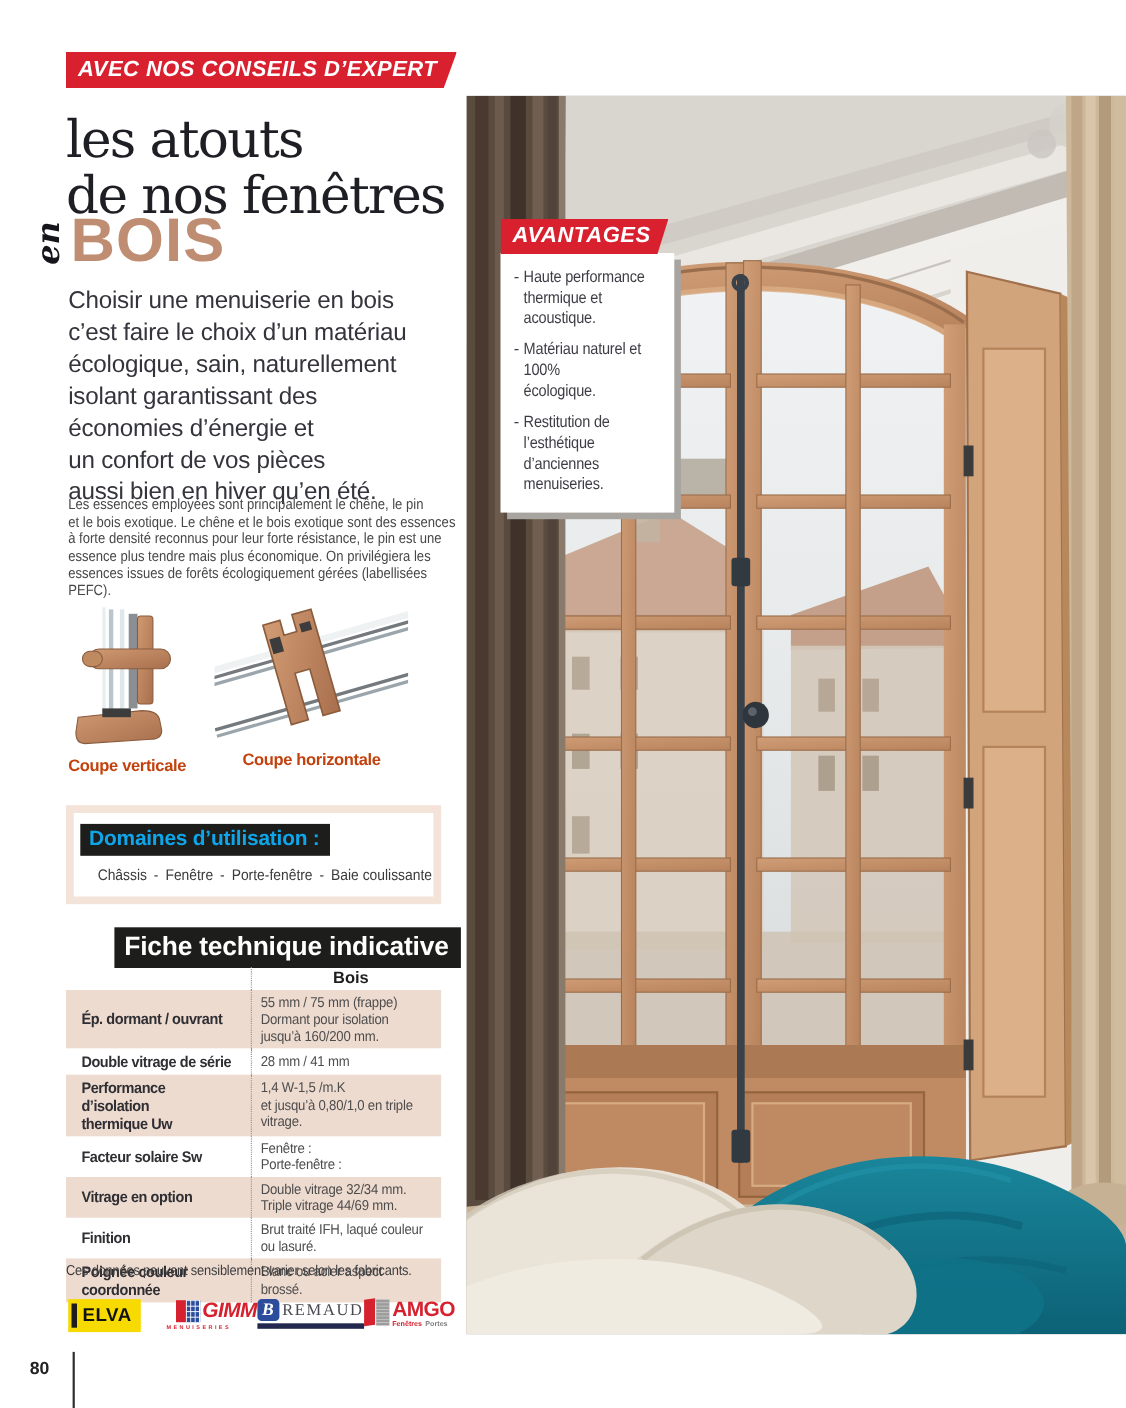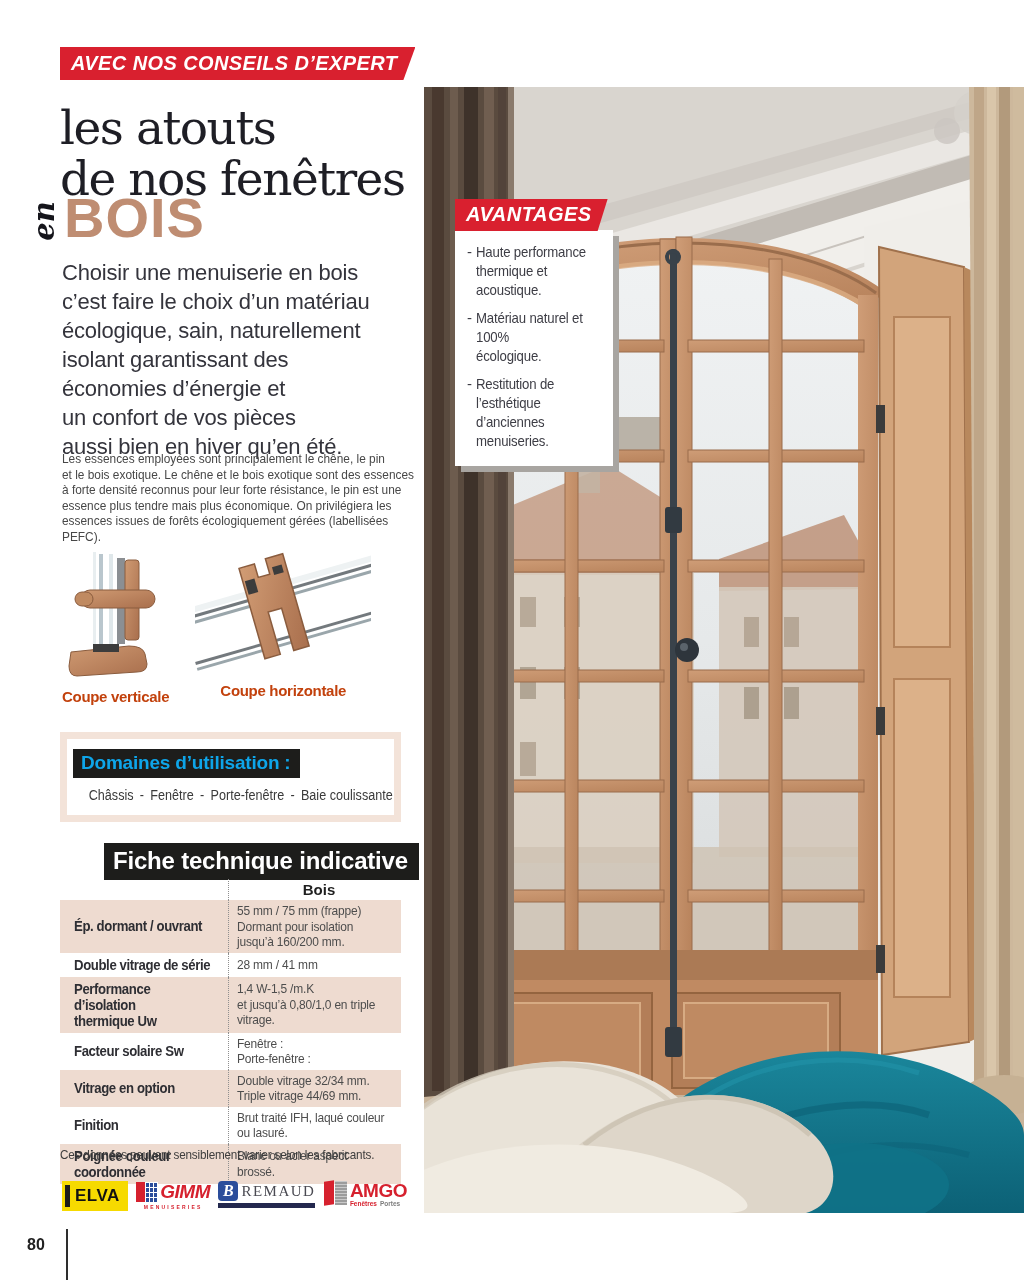--- a/index.html
+++ b/index.html
@@ -53,21 +53,21 @@
   .fnote{position:absolute;left:60px;top:1147px;font-size:13px;color:#3d3d3d;white-space:nowrap;
     transform:scaleX(.9);transform-origin:0 0;letter-spacing:-.2px;}
 
   
   .brands{position:absolute;left:62px;top:1181px;width:345px;display:flex;
     justify-content:space-between;align-items:flex-start;}
   .logo-elva{background:#f6da00;display:flex;align-items:center;padding:4px 8px 4px 3px;height:22px;}
   .logo-elva .strip{width:5px;height:22px;background:#1c1c1c;margin-right:5px;}
   .logo-elva .txt{font-weight:bold;font-size:17px;color:#111;letter-spacing:.5px;}
   .logo-gimm{display:flex;flex-direction:column;align-items:center;}
-  .logo-gimm .row{display:flex;align-items:center;gap:2px;}
+  .logo-gimm .row{display:flex;align-items:center;gap:2px;padding-left:32px;}
   .gimm-ico{display:flex;}
   .gimm-ico .r{width:9px;height:20px;background:#d6212e;}
   .gimm-ico .b{width:13px;height:20px;background:#2b4d9b;
     background-image:linear-gradient(#fff 1px,transparent 1px),linear-gradient(90deg,#fff 1px,transparent 1px);
     background-size:4px 5px;}
   .logo-gimm .txt{font-weight:bold;font-style:italic;font-size:19px;color:#d6212e;letter-spacing:-.5px;}
   .logo-gimm .sub{font-size:5px;color:#d6212e;letter-spacing:2.2px;margin-top:1px;font-weight:bold;}
   .logo-bremaud{display:flex;flex-direction:column;align-items:center;}
   .logo-bremaud .row{display:flex;align-items:center;gap:3px;}
   .brem-b{width:20px;height:20px;background:#2b4d9b;border-radius:4px;color:#fff;

